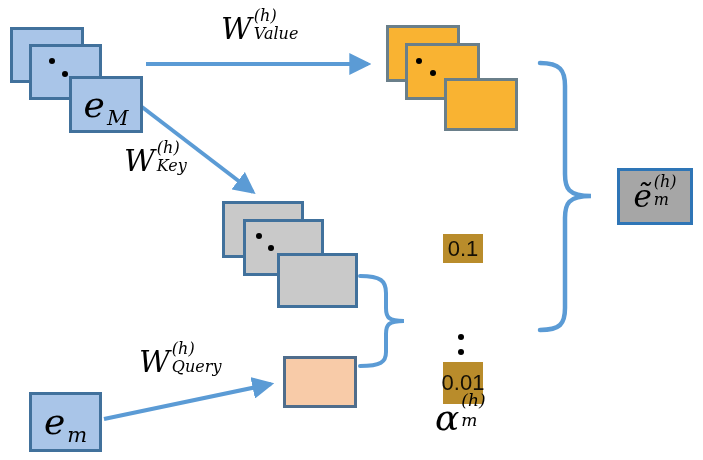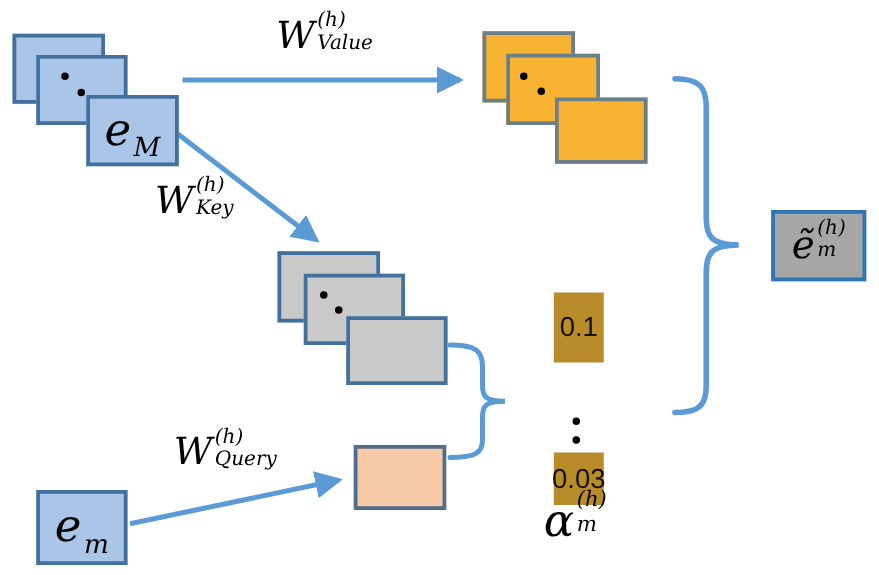--- a/index.html
+++ b/index.html
@@ -78,24 +78,24 @@
 
   <div class="rect peach" style="left:283px;top:356px;width:74px;height:52px"></div>
 
   <div class="rect blue" style="left:29px;top:392px;width:73px;height:60px">
     <div class="mlabel big inbox">
       <span class="base">e</span>
       <span class="subonly">m</span>
     </div>
   </div>
 
-  <div class="gold" style="left:443px;top:234px;width:40px;height:56px">0.1</div>
+  <div class="gold" style="left:443px;top:234px;width:40px;height:29px">0.1</div>
   <div class="dot" style="left:458px;top:334px"></div>
   <div class="dot" style="left:458px;top:349px"></div>
-  <div class="gold" style="left:443px;top:362px;width:40px;height:42px">0.03</div>
+  <div class="gold" style="left:443px;top:362px;width:40px;height:42px">0.01</div>
 
   <div class="rect outbox" style="left:617px;top:168px;width:76px;height:57px">
     <div class="mlabel inbox">
       <span class="base" style="font-size:31px">ẽ</span>
       <span class="scripts" style="margin-top:-8px">
         <span class="sup">(h)</span>
         <span class="sub">m</span>
       </span>
     </div>
   </div>

